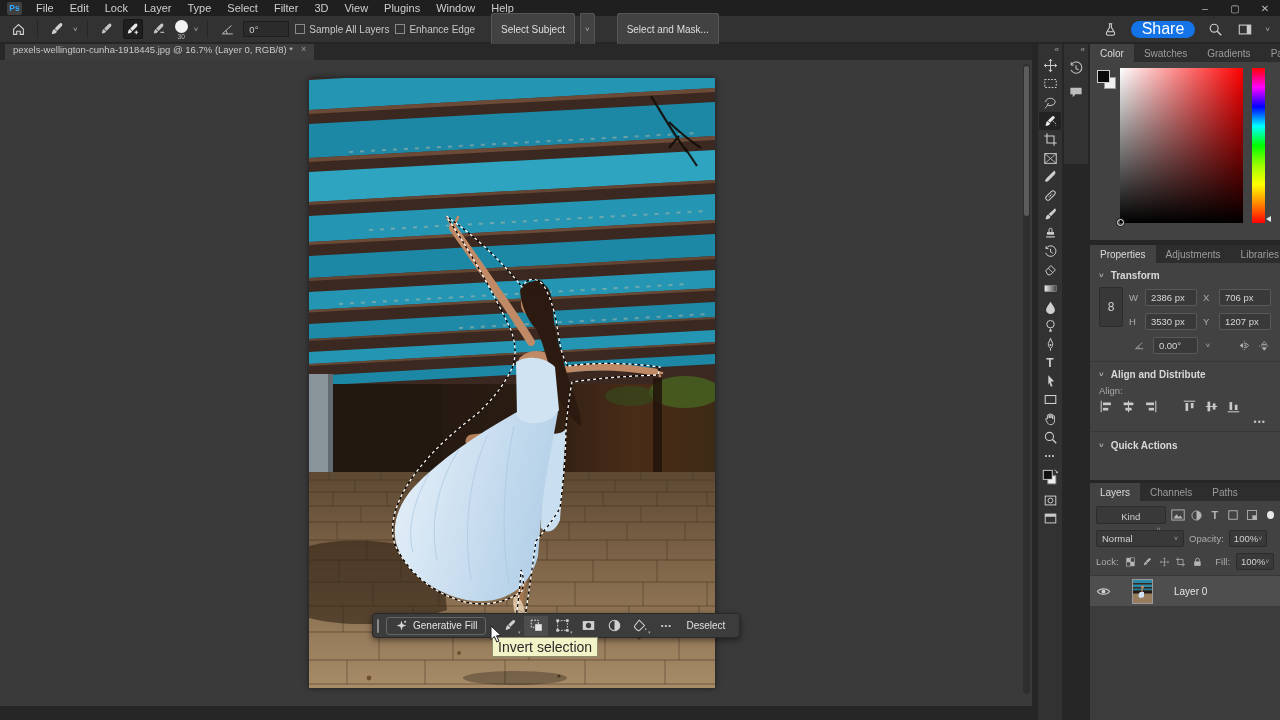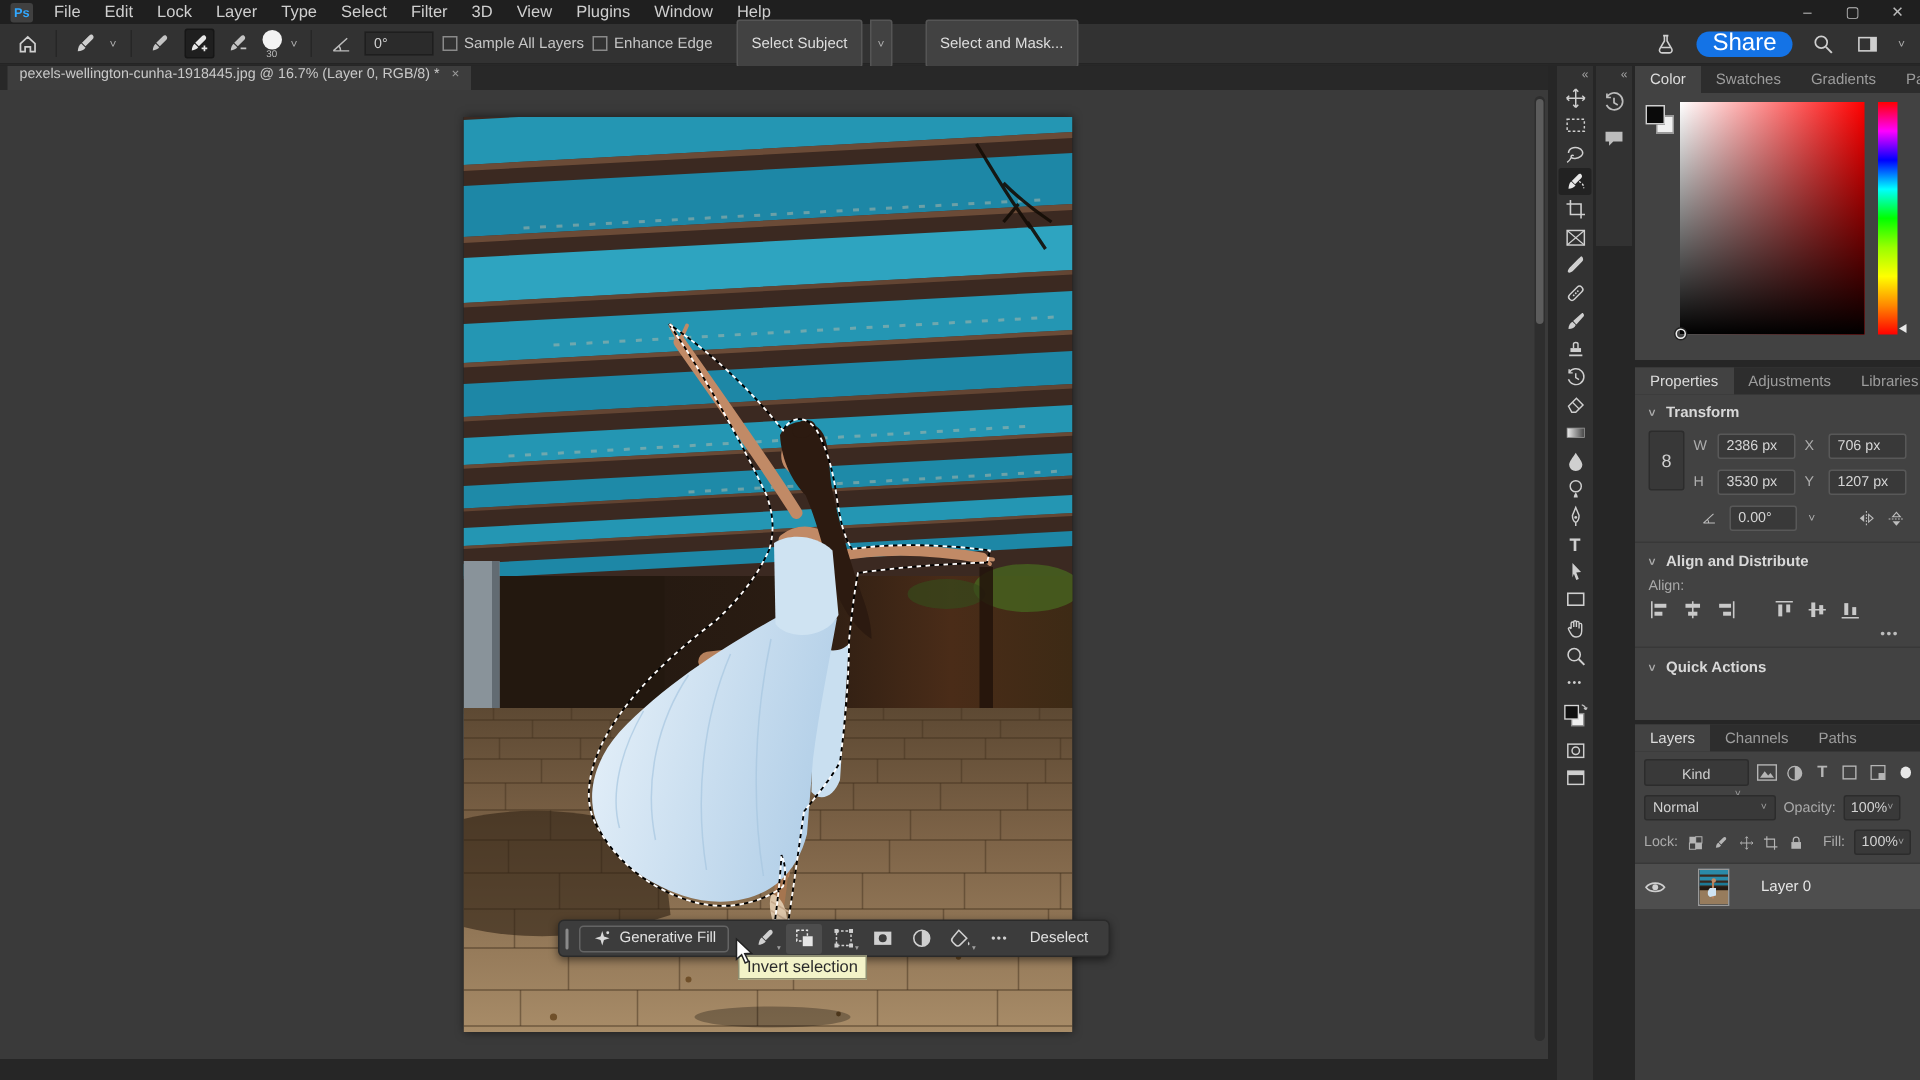--- a/index.html
+++ b/index.html
@@ -58,21 +58,21 @@
              border:1px solid #2a2a2a; border-radius:4px; box-shadow:0 2px 6px rgba(0,0,0,.5);
              display:flex; align-items:center; gap:2px; padding:0 8px 0 4px; font-size:10px; }
   .grip { width:2px; height:14px; background:#8a8a8a; border-radius:1px; margin-right:5px; }
   .gen-btn { height:18px; border:1px solid #646464; border-radius:3px; display:flex; align-items:center;
              gap:5px; padding:0 8px; color:#e3e3e3; }
   .tb-icon { width:24px; height:20px; display:flex; align-items:center; justify-content:center; position:relative; }
   .tb-icon.hovered { background:#4d4d4d; border-radius:2px; }
   .tb-icon .corner { position:absolute; right:2px; bottom:1px; font-size:5px; color:#9f9f9f; }
   .tb-label { color:#e0e0e0; padding:0 6px; }
   .tooltip { position:absolute; left:492px; top:577px; background:#f3f3c8; border:1px solid #8d8d70;
-             color:#2a2a2a; font-size:11px; padding:1px 5px; }
+             color:#2a2a2a; font-size:14px; padding:1px 5px; }
   .cursor-arrow { position:absolute; left:490px; top:565px; }
 
   
   .statusbar { position:absolute; left:0; top:706px; width:1032px; height:14px; background:#333333;
                display:flex; align-items:center; font-size:9.5px; color:#9f9f9f; }
   .zoom-box { background:#262626; border:1px solid #1d1d1d; height:14px; padding:0 10px;
               display:flex; align-items:center; color:#c2c2c2; }
   .doc-info { margin-left:28px; }
   .status-chev { margin-left:16px; color:#8a8a8a; }
   .hscroll { position:absolute; left:395px; top:3px; width:625px; height:8px; background:#2e2e2e; border-radius:4px; }

